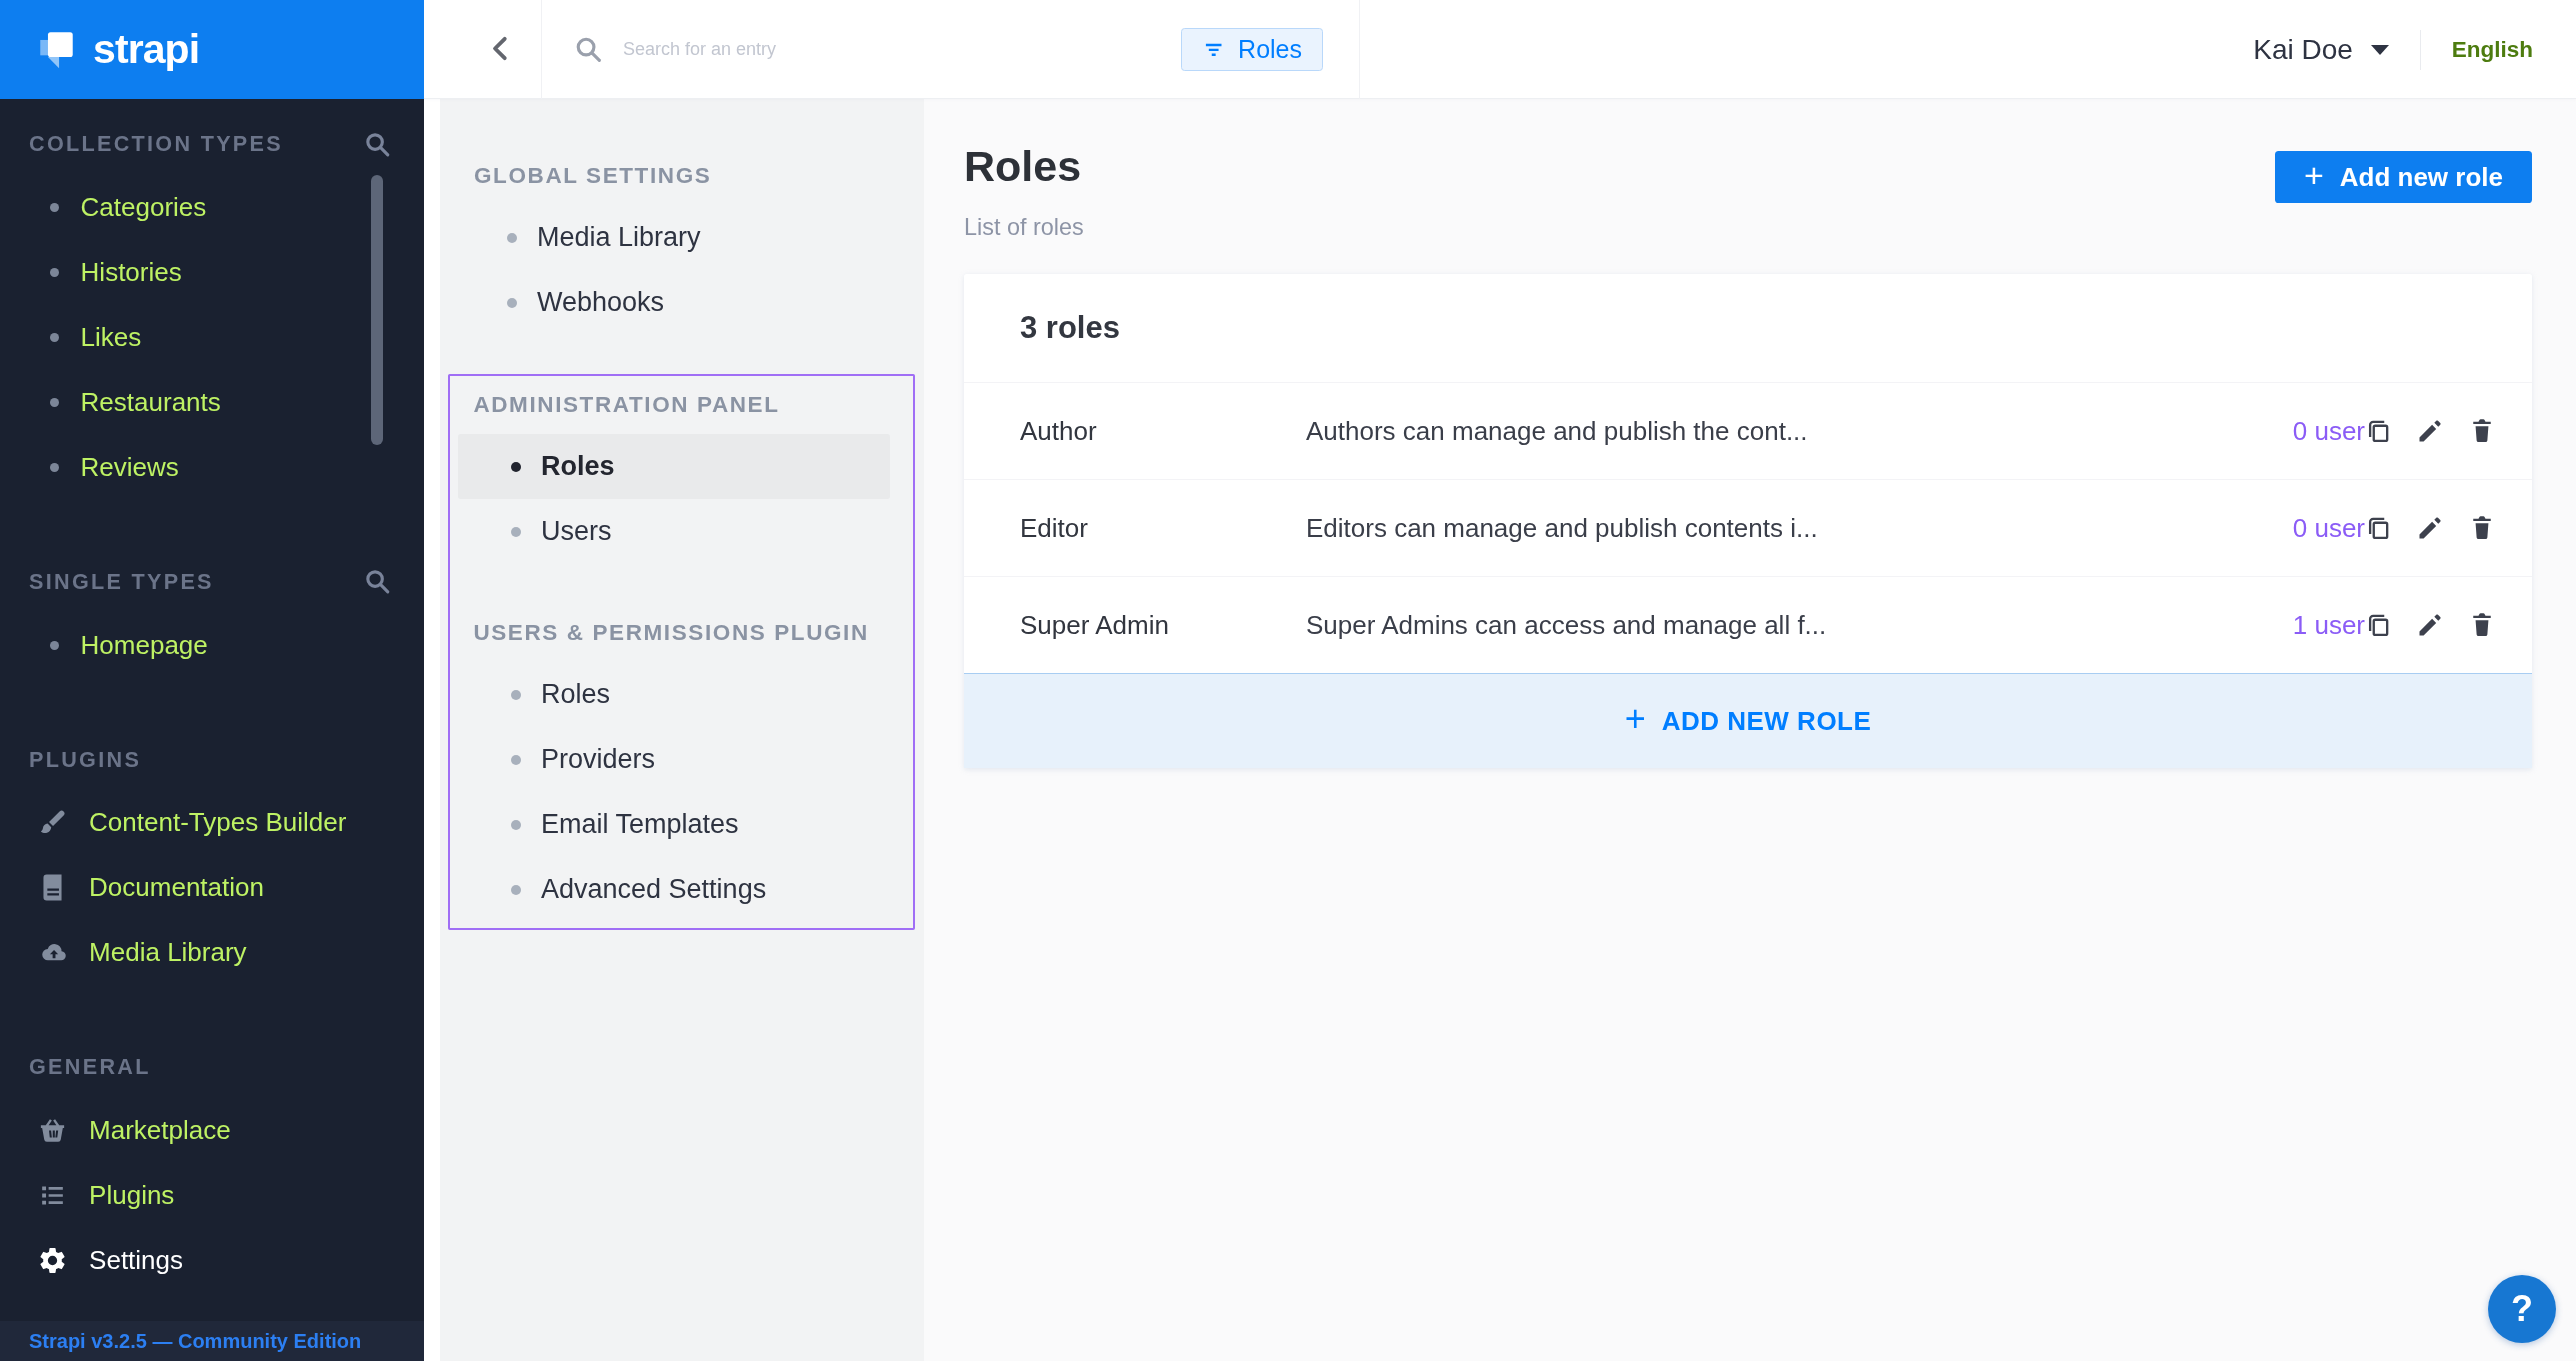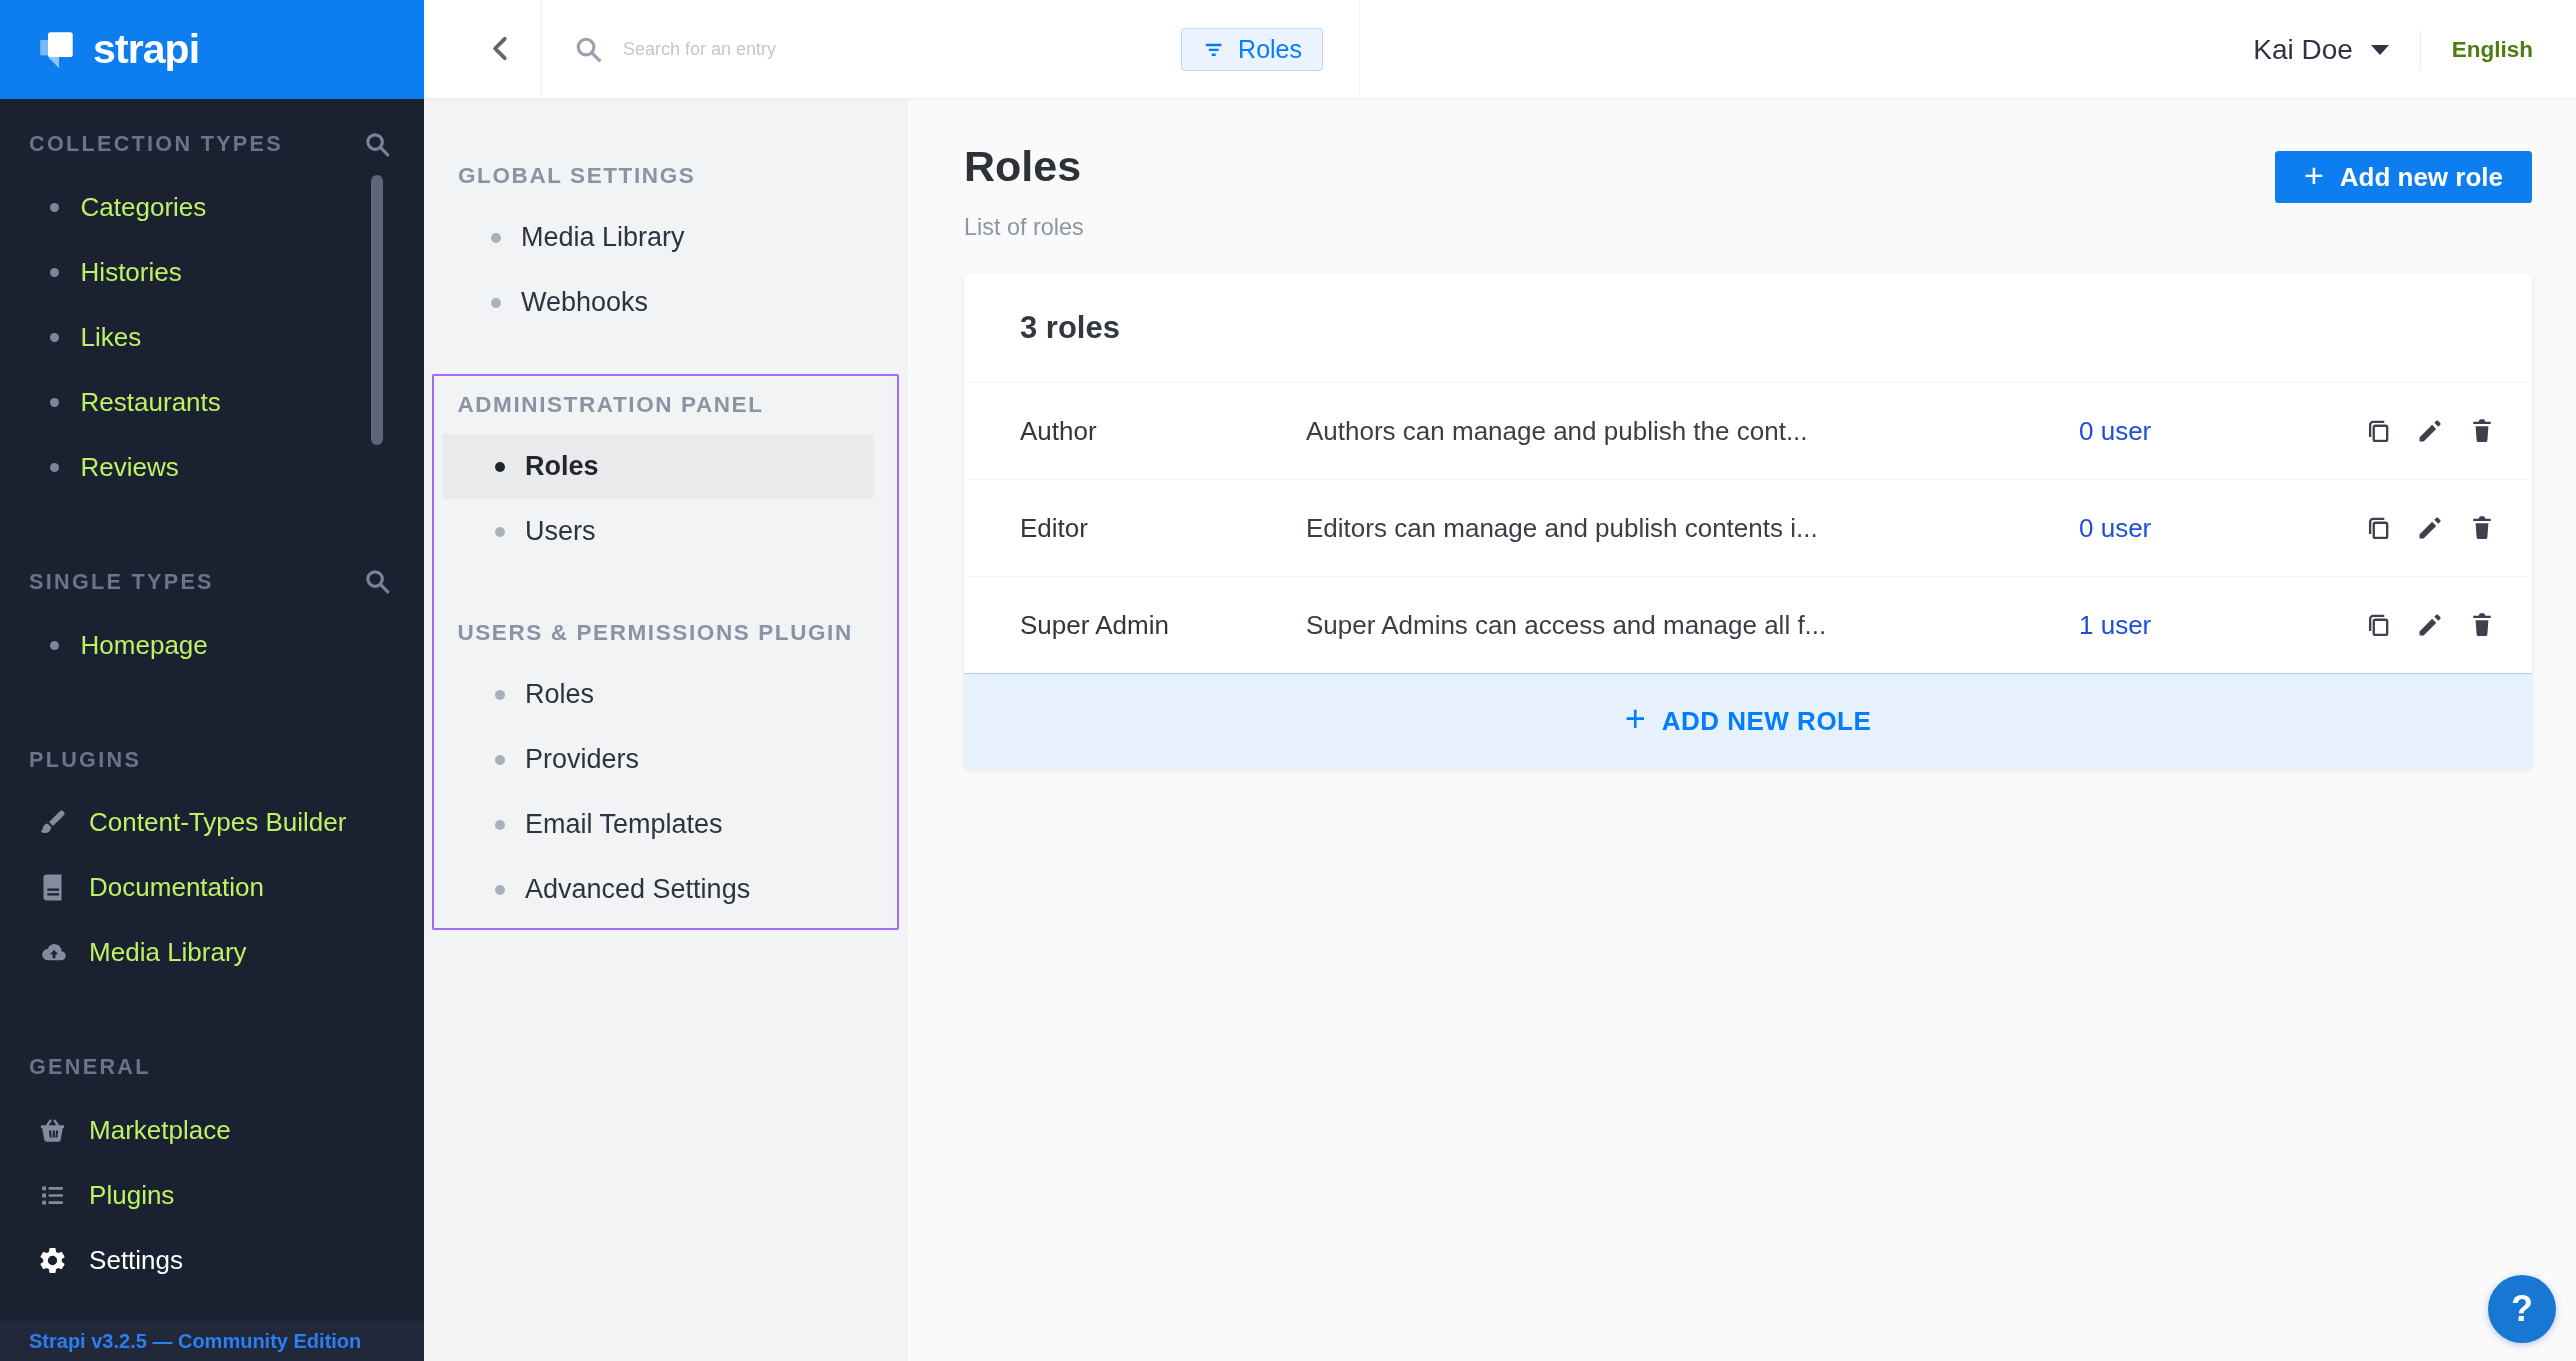--- a/index.html
+++ b/index.html
@@ -36,21 +36,21 @@
   .filter-chip { flex:0 0 auto; display:flex; align-items:center; gap:12.6px; height:43px; padding:0 20px; background:#eaf3fe; border:0.9px solid #b9d8fa; border-radius:3.6px; color:#007eff; font-size:25px; cursor:pointer; }
   .filter-chip .ficon { width:23.4px; height:23.4px; }
   .user-zone { position:absolute; right:43px; top:0; height:99px; display:flex; align-items:center; gap:31px; }
   .user-menu { display:flex; align-items:center; gap:18px; cursor:pointer; }
   .user-name { color:#2e3342; font-size:28px; }
   .caret-down { width:0; height:0; border-left:9px solid transparent; border-right:9px solid transparent; border-top:10.8px solid #2e3342; }
   .vdivider { width:0.9px; height:40px; background:#e9ebef; }
   .lang-label { color:#4d7c0f; font-size:22.5px; font-weight:700; cursor:pointer; }
 
   
-  .snav { position:absolute; left:424px; top:99px; width:484px; height:1263px; background:#f2f3f4; z-index:3; }
+  .snav { position:absolute; left:440px; top:99px; width:484px; height:1263px; background:#f2f3f4; z-index:3; }
   .sn-header { height:40px; display:flex; align-items:center; color:#8a93a3; font-size:22.5px; font-weight:700; letter-spacing:1.6px; padding-left:34px; }
   .sn-list { margin-top:9px; }
   .sn-item { height:65px; display:flex; align-items:center; gap:20px; padding-left:67px; color:#2e3341; font-size:27px; cursor:pointer; }
   .sn-item .dot { width:10px; height:10px; border-radius:50%; background:#a8b0bc; flex:0 0 auto; }
   .group-global { padding-top:57px; }
   .purple-box { margin:39px 9px 0 8px; border:2.7px solid #a06ef5; border-radius:1.8px; padding:9px 0 6.3px 0; }
   .purple-box .sn-header { padding-left:23.4px; }
   .purple-box .sn-item { padding-left:61px; }
   .purple-box .sn-item.active { background:#e9eaeb; border-radius:2.7px; margin:0 23.4px 0 8px; padding-left:53px; font-weight:700; color:#23262f; }
   .purple-box .sn-item.active .dot { background:#21242e; }
@@ -62,21 +62,21 @@
   .page-title { color:#2d3138; font-size:43px; font-weight:600; }
   .page-subtitle { color:#8d94a6; font-size:23.4px; margin-top:23px; }
   .add-role-btn { display:flex; align-items:center; gap:16px; height:52px; padding:0 29px; background:#0d7ef0; border:none; border-radius:3.6px; color:#fff; font-size:26px; font-weight:600; font-family:"Liberation Sans", sans-serif; cursor:pointer; margin-top:9px; }
   .add-role-btn .plus { font-size:34px; font-weight:300; line-height:1; margin-top:-3.6px; }
 
   .card { margin:33px 44px 0 56px; background:#fff; border-radius:2.7px; box-shadow:0 1.8px 5.4px rgba(190,200,220,0.35); }
   .card-head { height:108px; display:flex; align-items:center; padding-left:56px; color:#333740; font-size:31px; font-weight:600; }
   .role-row { height:97px; display:flex; align-items:center; padding:0 68px 0 56px; border-top:0.9px solid #f3f3f6; cursor:pointer; }
   .col-name { width:286px; color:#32363f; font-size:26px; font-weight:500; flex:0 0 auto; }
   .col-desc { width:773px; color:#3a3e49; font-size:26px; flex:0 0 auto; white-space:nowrap; overflow:hidden; }
-  .col-users { width:286px; color:#1d4ed8; font-size:26px; flex:0 0 auto; }
+  .col-users { width:286px; color:#8b5cf6; font-size:26px; flex:0 0 auto;text-align:right; }
   .col-actions { flex:1; display:flex; justify-content:flex-end; align-items:center; gap:23.4px; }
   .act-icon { width:28px; height:28px; color:#3d414d; cursor:pointer; }
   .card-footer { height:95px; background:#e7f1fb; border-top:1.8px solid #a8cdf2; display:flex; align-items:center; justify-content:center; gap:16px; color:#007eff; cursor:pointer; }
   .card-footer .plus { font-size:36px; font-weight:300; line-height:1; margin-top:-4.5px; }
   .card-footer .flabel { font-size:26px; font-weight:600; letter-spacing:0.5px; }
 
   .help-fab { position:absolute; right:20px; bottom:19px; width:68px; height:68px; border-radius:50%; background:#1777d2; color:#fff; font-size:36px; font-weight:700; display:flex; align-items:center; justify-content:center; cursor:pointer; box-shadow:0 1.8px 7.2px rgba(20,80,160,0.3); z-index:6; }
 </style>
 </head>
 <body>

